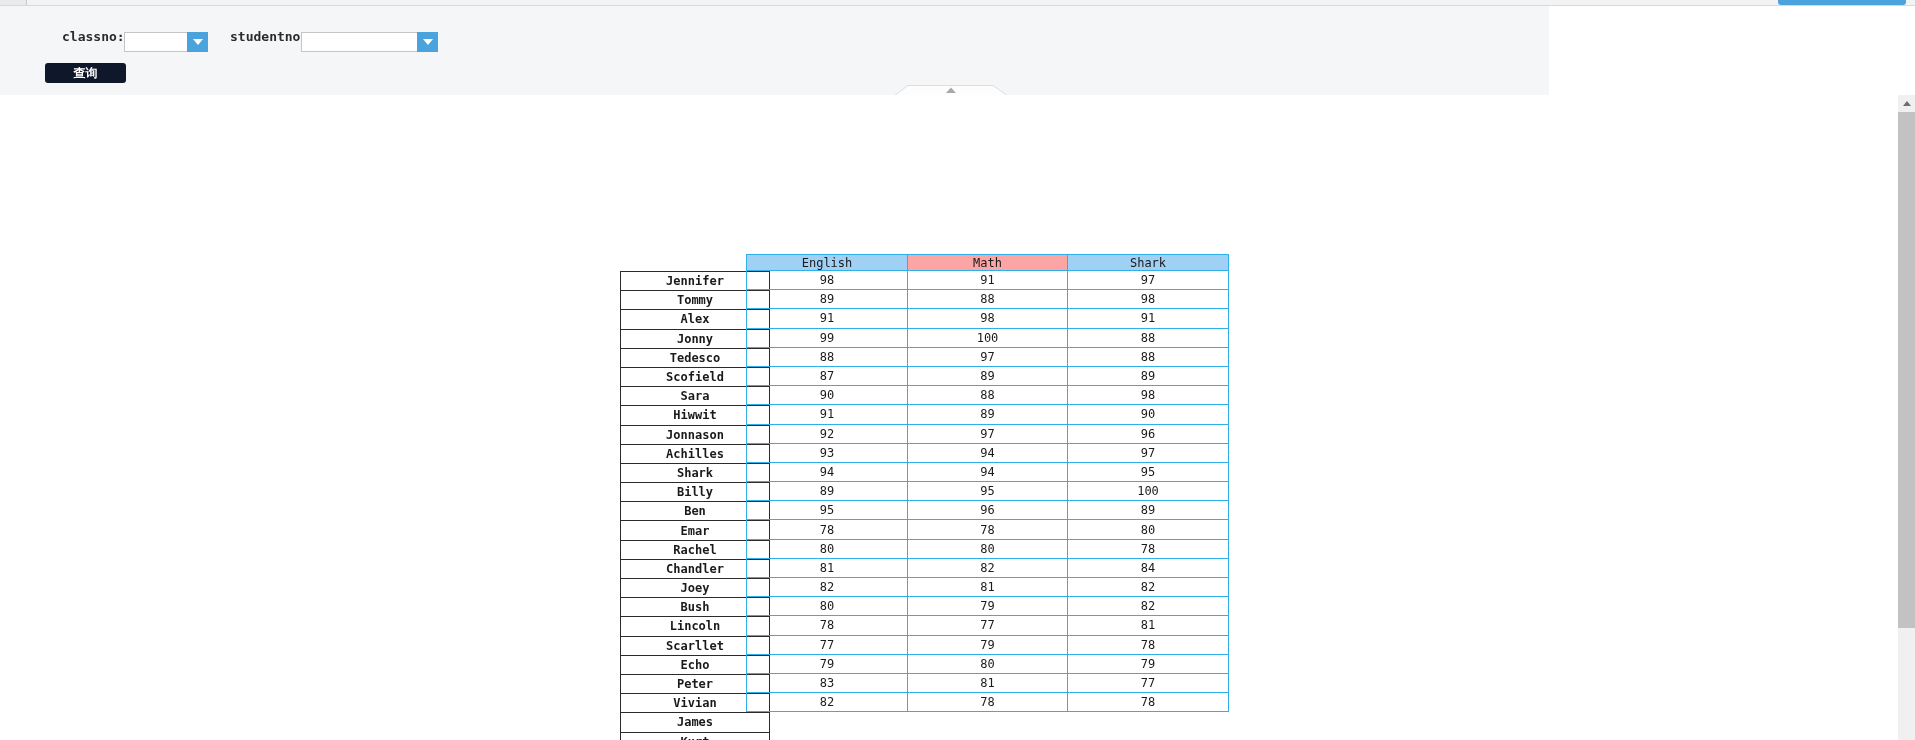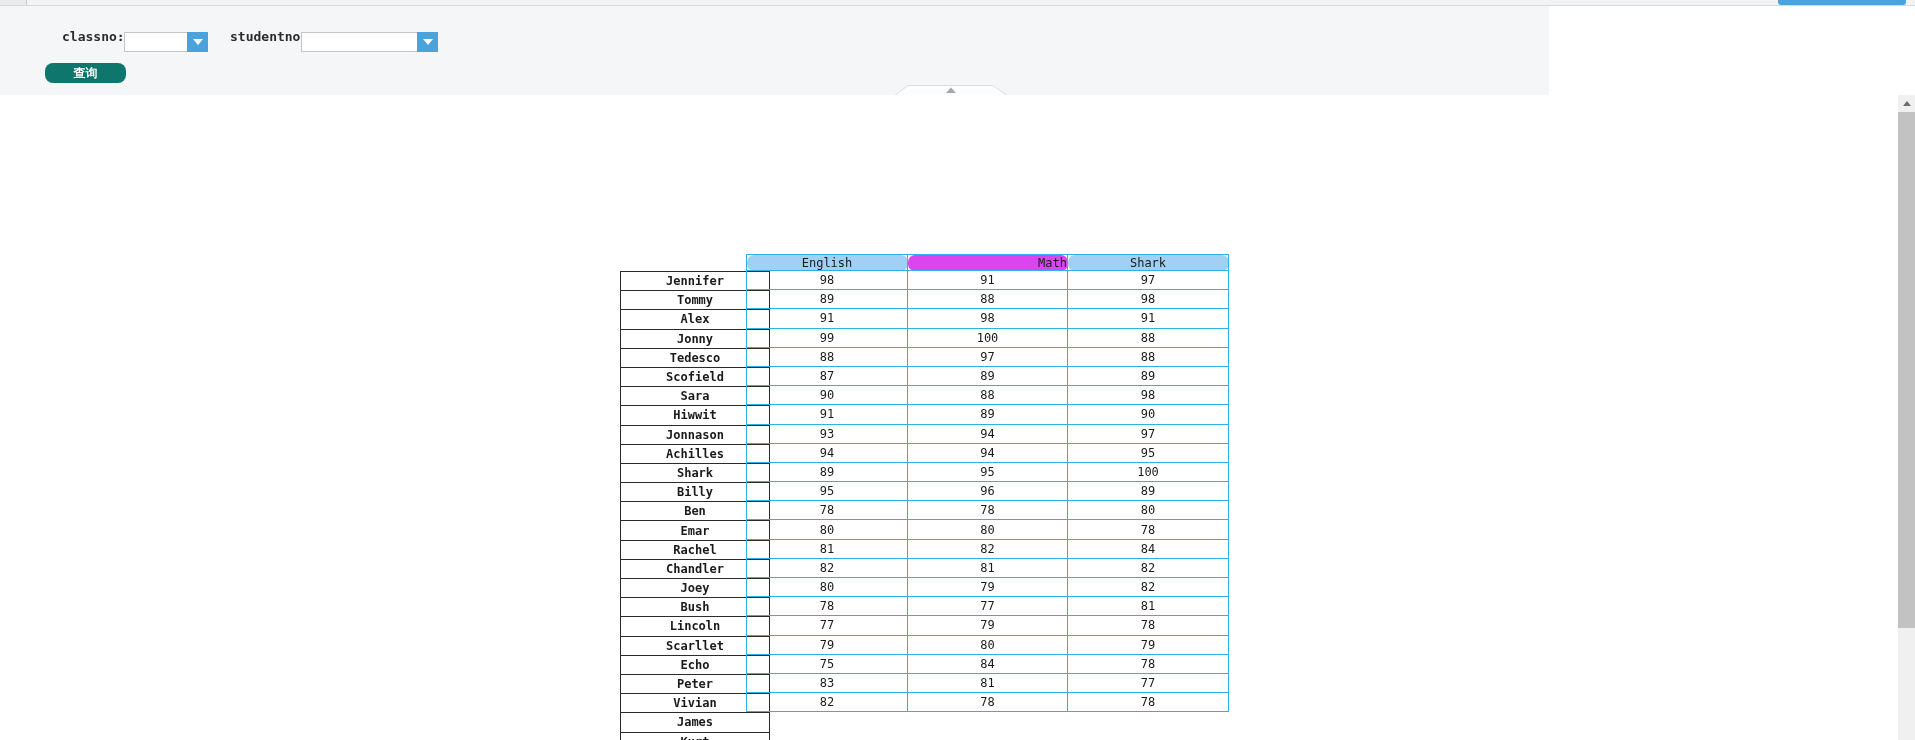--- a/index.html
+++ b/index.html
@@ -87,21 +87,21 @@
   .scores-table {
     position: absolute; left: 746px; top: 159px;
     border-collapse: collapse; table-layout: fixed;
     font-family: "DejaVu Sans Mono", "Liberation Mono", monospace;
     font-size: 12px;
   }
   .scores-table th, .scores-table td {
     border: 1px solid #30b0e8; text-align: center; padding: 0;
   }
   .scores-table th {
-    height: 15px; font-weight: normal; font-size: 12px; border-radius: 7px;
+    height: 15px; font-weight: normal; font-size: 12px;
   }
   .scores-table td { height: 18.2px; }
   .col-english { width: 160px; } .col-math { width: 159px; } .col-french { width: 160px; }
 
   
   .scrollbar {
     position: absolute; right: 0; top: 95px; width: 17px; height: 645px;
     background: #f0f0f0;
   }
   .sb-up {
@@ -136,21 +136,21 @@
   </div>
 
   <span class="field-label lbl-studentno">studentno:</span>
   <div class="combo combo-studentno">
     <input class="combo-input" value="" style="">
     <div class="combo-btn" style="background: rgb(74, 163, 221);">
       <span class="down-arrow"></span>
     </div>
   </div>
 
-  <button class="query-btn" style="background: #0f766e; border-radius: 8px;">查询</button>
+  <button class="query-btn" style="background: #0f172a;">查询</button>
 </div>
 
 <div class="collapse-handle">
   <svg width="114" height="11" viewBox="0 0 114 11">
     <polygon points="14,0.5 99,0.5 113.5,10.5 0.5,10.5" fill="#fdfdfd" stroke="#dddddd" stroke-width="1"></polygon>
     <polygon points="57,2.5 62,8 52,8" fill="#a8a8a8"></polygon>
   </svg>
 </div>
 
 <div class="content">
@@ -178,21 +178,21 @@
       <div class="name-cell">Echo</div>
       <div class="name-cell">Peter</div>
       <div class="name-cell">Vivian</div>
       <div class="name-cell">James</div>
       <div class="name-cell">Kurt</div>
     </div>
   <table class="scores-table">
     <thead>
       <tr>
           <th class="col-english" style="background: rgb(160, 209, 244);">English</th>
-          <th class="col-math" style="background: #d946ef; text-align: right;">Math</th>
+          <th class="col-math" style="background: #fca5a5;">Math</th>
           <th class="col-french" style="background: rgb(160, 209, 244);">Shark</th>
         </tr>
     </thead>
     <tbody>
         <tr>
           <td class="col-english">98</td>
           <td class="col-math">91</td>
           <td class="col-french">97</td>
         </tr>
         <tr>
@@ -224,20 +224,25 @@
           <td class="col-english">90</td>
           <td class="col-math">88</td>
           <td class="col-french">98</td>
         </tr>
         <tr>
           <td class="col-english">91</td>
           <td class="col-math">89</td>
           <td class="col-french">90</td>
         </tr>
         <tr>
+          <td class="col-english">92</td>
+          <td class="col-math">97</td>
+          <td class="col-french">96</td>
+        </tr>
+        <tr>
           <td class="col-english">93</td>
           <td class="col-math">94</td>
           <td class="col-french">97</td>
         </tr>
         <tr>
           <td class="col-english">94</td>
           <td class="col-math">94</td>
           <td class="col-french">95</td>
         </tr>
         <tr>
@@ -282,25 +287,20 @@
         </tr>
         <tr>
           <td class="col-english">77</td>
           <td class="col-math">79</td>
           <td class="col-french">78</td>
         </tr>
         <tr>
           <td class="col-english">79</td>
           <td class="col-math">80</td>
           <td class="col-french">79</td>
-        </tr>
-        <tr>
-          <td class="col-english">75</td>
-          <td class="col-math">84</td>
-          <td class="col-french">78</td>
         </tr>
         <tr>
           <td class="col-english">83</td>
           <td class="col-math">81</td>
           <td class="col-french">77</td>
         </tr>
         <tr>
           <td class="col-english">82</td>
           <td class="col-math">78</td>
           <td class="col-french">78</td>

